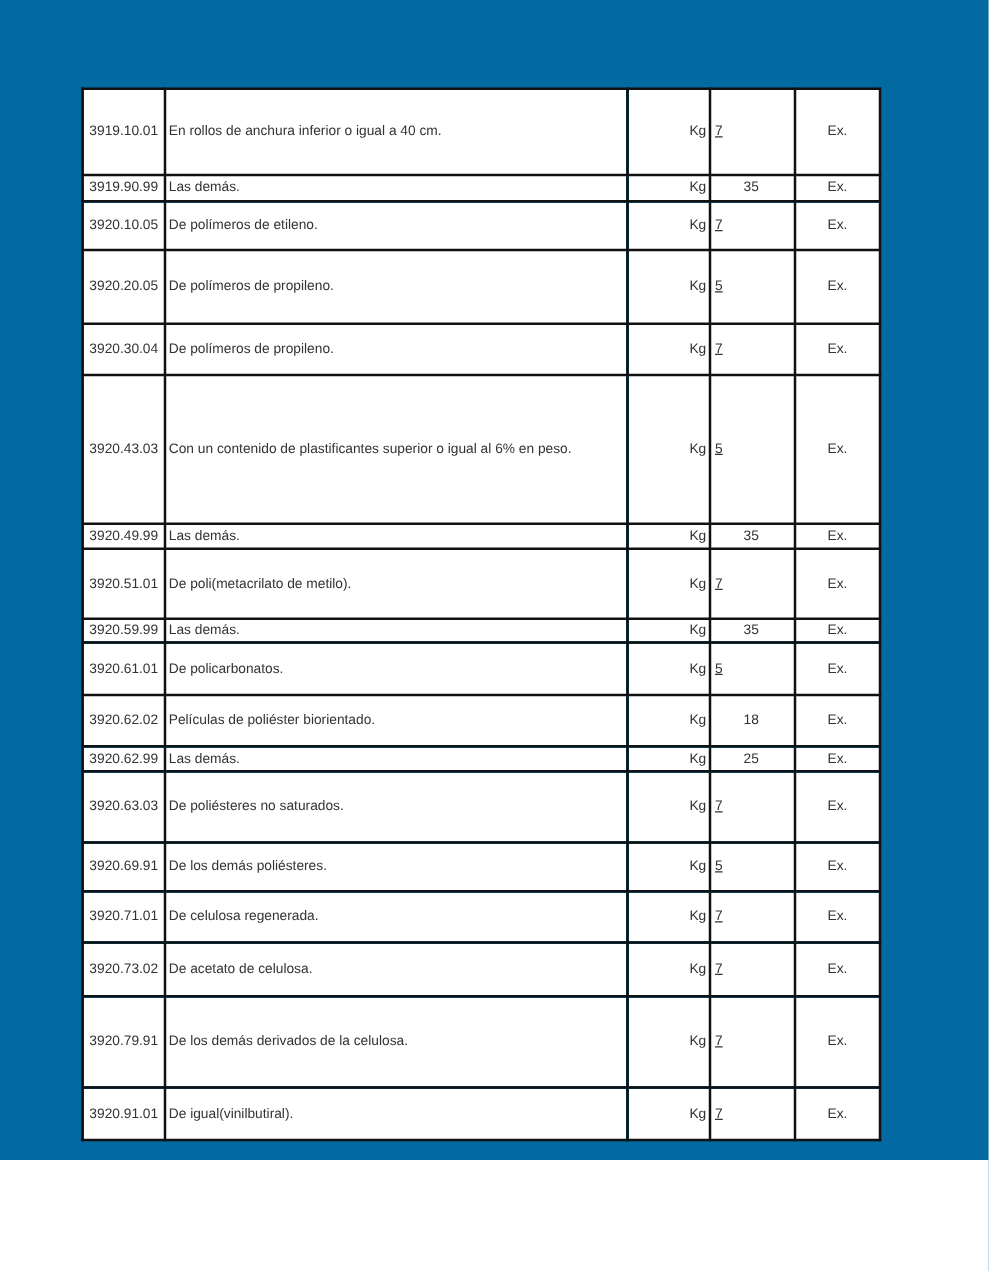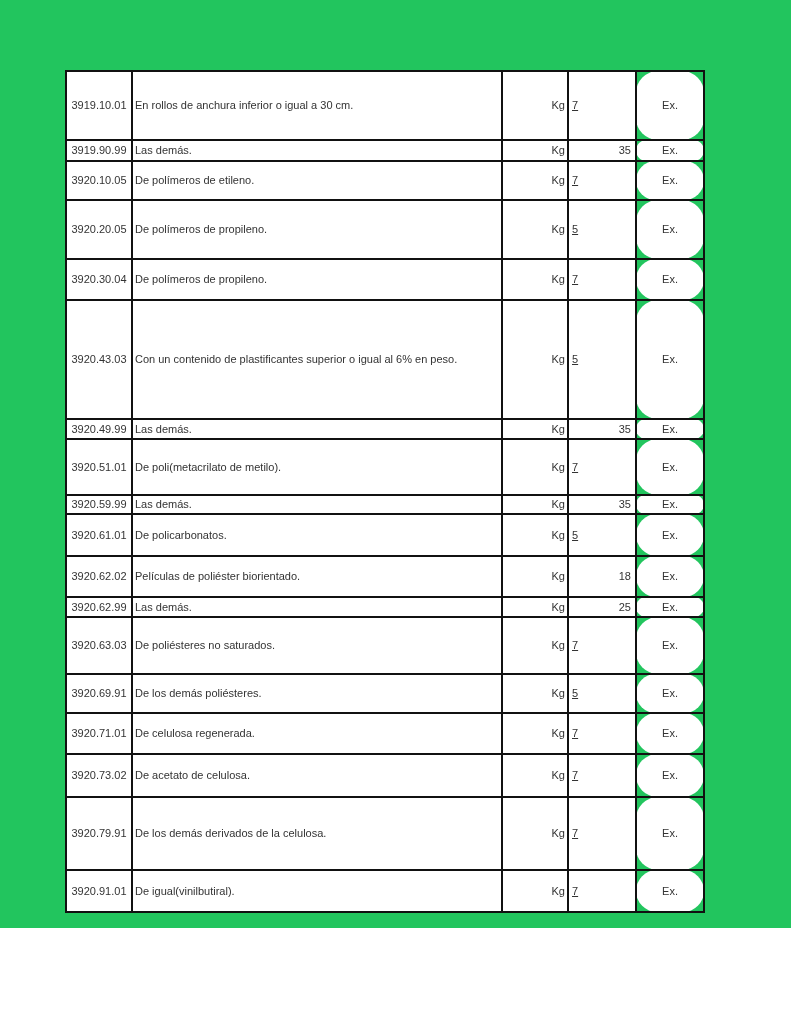--- a/index.html
+++ b/index.html
@@ -4,21 +4,21 @@
 <style>
   html, body {
     margin: 0;
     padding: 0;
     background: #ffffff;
   }
   .page {
     position: relative;
     width: 791px;
     height: 928px;
-    background: #22c55e;
+    background: #0369a1;
     overflow: hidden;
     font-family: "Liberation Sans", "DejaVu Sans", sans-serif;
   }
   table.tariff {
     position: absolute;
     left: 65px;
     top: 70px;
     width: 638px;
     border-collapse: collapse;
     table-layout: fixed;
@@ -29,42 +29,42 @@
   table.tariff td {
     border: 2px solid #111111;
     vertical-align: middle;
     padding: 1px 2px;
     overflow: hidden;
     background: #ffffff;
   }
   td.code-cell   { text-align: center; }
   td.desc-cell   { text-align: left; padding-left: 4px; padding-right: 6px; }
   td.unit-cell   { text-align: right; }
-  td.exempt-cell { text-align: center; border-radius: 22px; }
+  td.exempt-cell { text-align: center; }
   td.rate-cell.rate-underlined { text-align: left; padding-left: 3px; }
   td.rate-cell.rate-underlined span { text-decoration: underline; }
-  td.rate-cell.rate-plain { text-align: right; }
+  td.rate-cell.rate-plain { text-align: center; }
   td.rate-cell.rate-plain span { padding-right: 2px; }
 </style>
 </head>
 <body>
 
 <div class="page">
   <table class="tariff">
     <colgroup>
       <col style="width:66px">
       <col style="width:370px">
       <col style="width:66px">
       <col style="width:68px">
       <col style="width:68px">
     </colgroup>
     <tbody>
         <tr style="height: 69px;">
     <td class="code-cell"><span>3919.10.01</span></td>
-    <td class="desc-cell"><span>En rollos de anchura inferior o igual a 30 cm.</span></td>
+    <td class="desc-cell"><span>En rollos de anchura inferior o igual a 40 cm.</span></td>
     <td class="unit-cell"><span>Kg</span></td>
     <td class="rate-cell rate-underlined"><span>7</span></td>
     <td class="exempt-cell"><span>Ex.</span></td>
   </tr>
         <tr style="height: 21px;">
     <td class="code-cell"><span>3919.90.99</span></td>
     <td class="desc-cell"><span>Las demás.</span></td>
     <td class="unit-cell"><span>Kg</span></td>
     <td class="rate-cell rate-plain"><span>35</span></td>
     <td class="exempt-cell"><span>Ex.</span></td>

